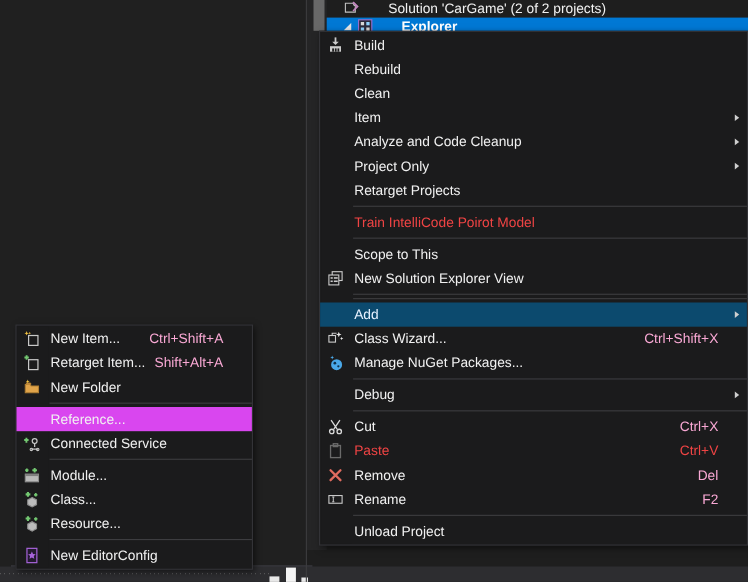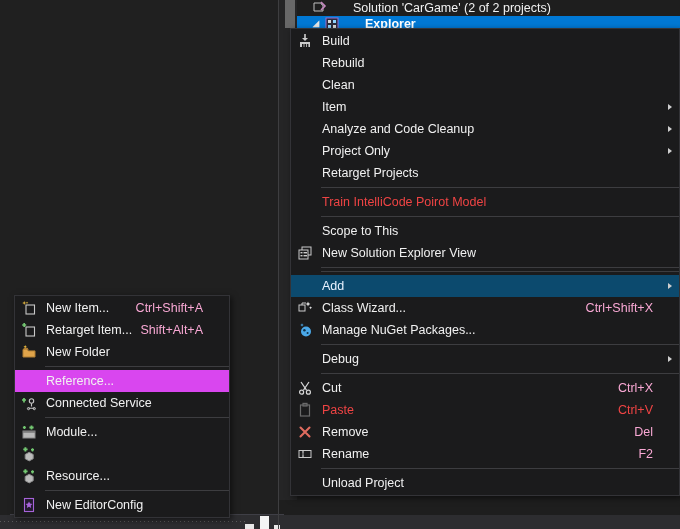--- a/index.html
+++ b/index.html
@@ -427,20 +427,21 @@
       <span class="lbl">Module...</span>
     </div>
     <div class="mi">
       <span class="ico">
         <svg class="svgi" width="16" height="16" viewBox="0 0 16 16">
           <path d="M8.2 6.3l4 2.2v4.2l-4 2.2-4-2.2V8.5z" fill="#bcbcbc" stroke="#8e8e8e"></path>
           <path d="M4.4 1.3v4.3M2.3 3.4h4.3" stroke="#73c771" stroke-width="1.9" fill="none"></path>
           <path d="M11.5 2.2v3.2M10 3.8h3" stroke="#73c771" stroke-width="1.6" fill="none"></path>
         </svg>
       </span>
+      <span class="lbl">Class...</span>
     </div>
     <div class="mi">
       <span class="ico">
         <svg class="svgi" width="16" height="16" viewBox="0 0 16 16">
           <path d="M8.2 6.3l4 2.2v4.2l-4 2.2-4-2.2V8.5z" fill="#bcbcbc" stroke="#8e8e8e"></path>
           <path d="M4.4 1.3v4.3M2.3 3.4h4.3" stroke="#73c771" stroke-width="1.9" fill="none"></path>
           <path d="M11.5 2.2v3.2M10 3.8h3" stroke="#73c771" stroke-width="1.6" fill="none"></path>
         </svg>
       </span>
       <span class="lbl">Resource...</span>

